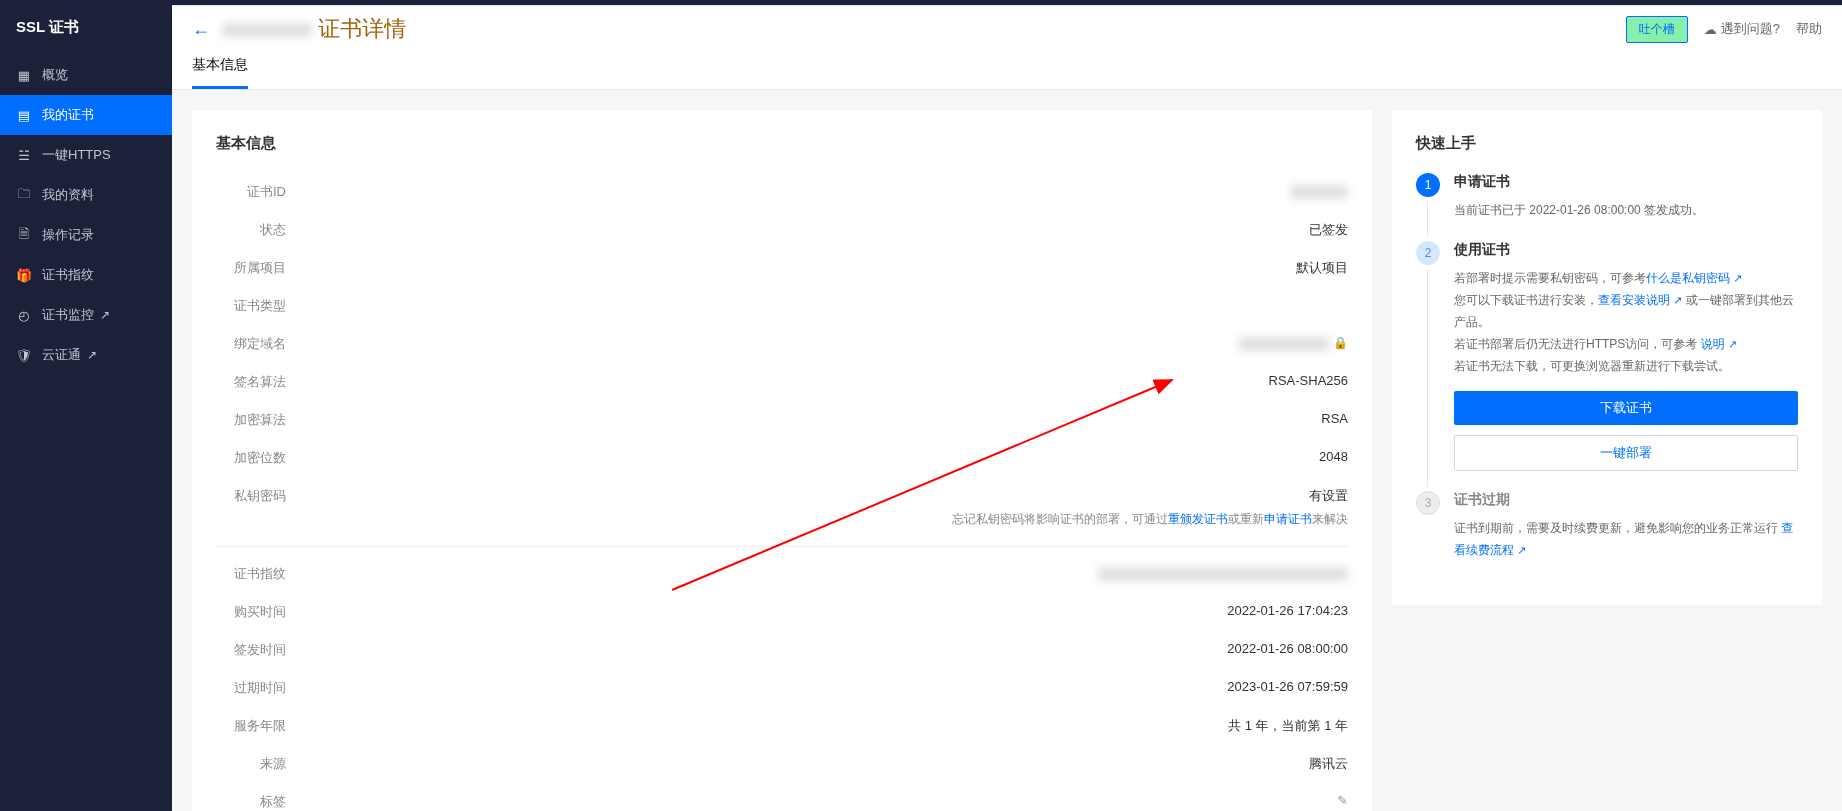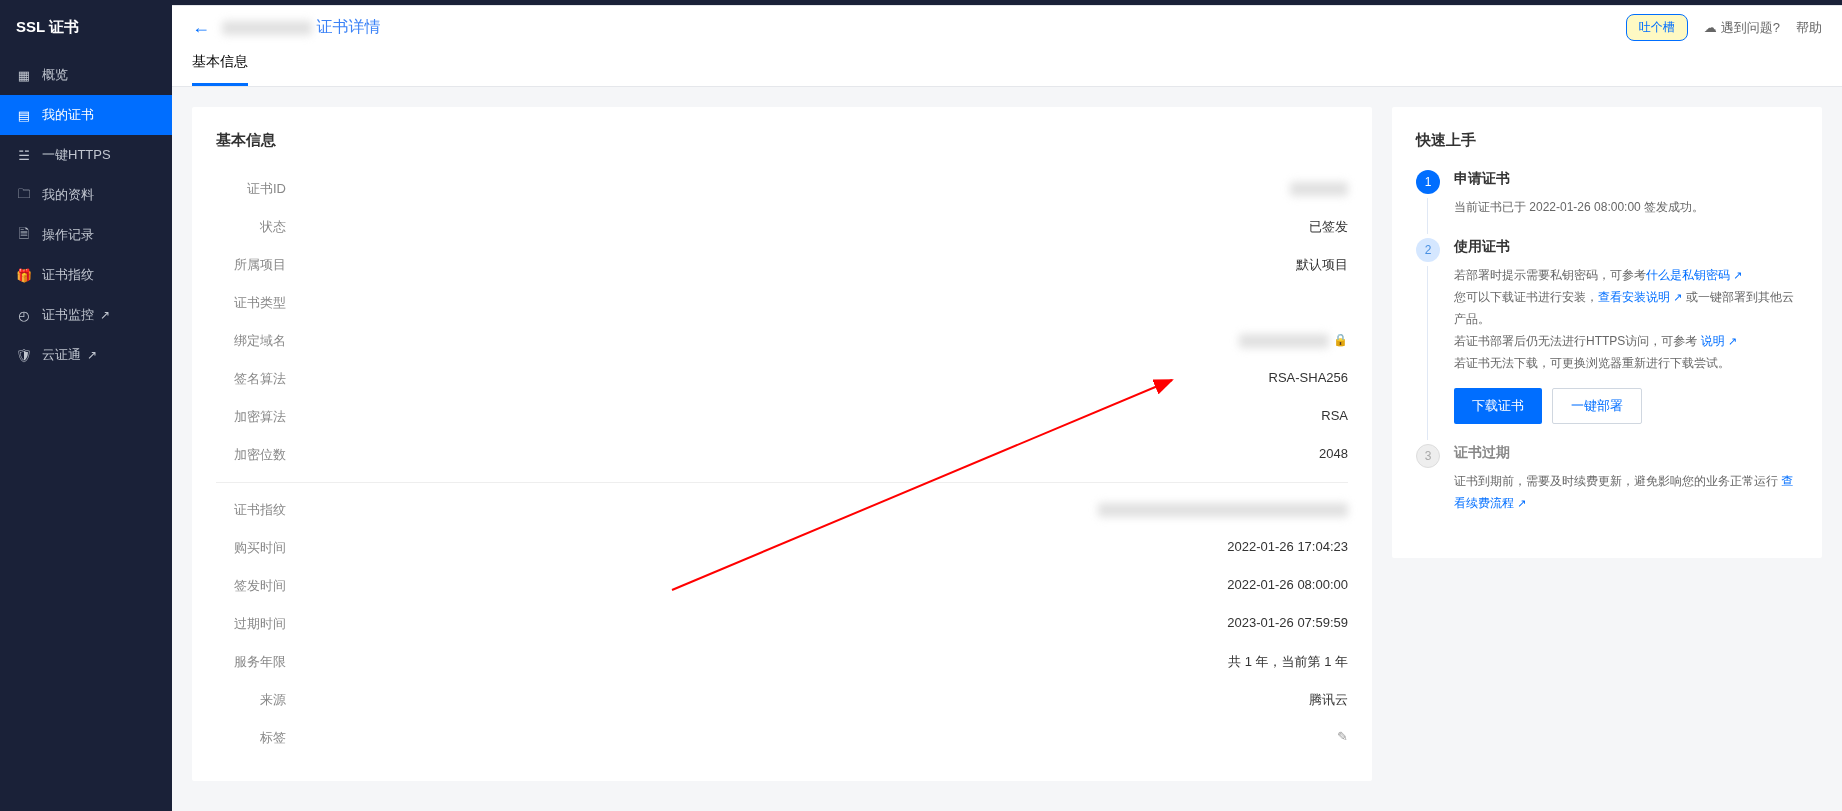--- a/index.html
+++ b/index.html
@@ -14,23 +14,23 @@
     .sidebar-item .icon { width: 16px; height: 16px; margin-right: 10px; display: inline-flex; align-items: center; justify-content: center; }
     .ext-link { margin-left: 6px; font-size: 12px; }
     
     
     .main { flex: 1; background: #f5f6f8; overflow: auto; position: relative; }
     .topbar { background: #fff; display: flex; align-items: center; height: 10px; border-bottom: 1px solid #e5e7eb; }
     
     .header { background: #fff; padding: 8px 20px 0 20px; display: flex; align-items: center; justify-content: space-between; }
     .header-left { display: flex; align-items: center; gap: 12px; }
     .back-btn { color: #006eff; font-size: 18px; cursor: pointer; }
-    .page-title { font-size: 16px; font-weight: 500; color: #3b82f6; }
+    .page-title { font-size: 22px; font-weight: 500; color: #a16207; }
     .header-right { display: flex; align-items: center; gap: 16px; font-size: 13px; color: #666; }
-    .btn-outline { border: 1px solid #006eff; color: #006eff; background: #fef9c3; padding: 4px 12px; border-radius: 8px; cursor: pointer; font-size: 12px; }
+    .btn-outline { border: 1px solid #006eff; color: #006eff; background: #86efac; padding: 4px 12px; border-radius: 2px; cursor: pointer; font-size: 12px; }
     .help-item { display: flex; align-items: center; gap: 4px; cursor: pointer; }
     
     .tabs { background: #fff; padding: 0 20px; border-bottom: 1px solid #e5e7eb; }
     .tab { display: inline-block; padding: 12px 0; font-size: 14px; color: #333; border-bottom: 3px solid transparent; cursor: pointer; font-weight: 500; }
     .tab.active { border-bottom-color: #006eff; color: #000; }
     
     .content-row { display: flex; gap: 20px; padding: 20px; align-items: flex-start; }
     
     .card { background: #fff; padding: 24px; border-radius: 2px; }
     .card-left { flex: 1; }
@@ -57,21 +57,21 @@
     .step-num.dim { background: #d5e7ff; color: #4990e2; }
     .step-num.gray { background: #eee; color: #aaa; border: 1px solid #ddd; }
     .step-body { flex: 1; }
     .step-title { font-size: 14px; font-weight: 600; color: #333; margin-bottom: 8px; }
     .step-title.muted { color: #888; }
     .step-desc { font-size: 12px; color: #666; line-height: 22px; }
     .step-desc a { color: #006eff; text-decoration: none; }
     .step::after { content: ""; position: absolute; left: 11px; top: 28px; bottom: -16px; width: 1px; background: #e0e8f5; }
     .step:last-child::after { display: none; }
     
-    .action-row { margin-top: 14px; display: flex; gap: 10px; }
+    .action-row { margin-top: 14px; display: flex; gap: 10px; flex-direction: column; }
     .btn-primary { background: #006eff; color: #fff; border: none; padding: 8px 18px; font-size: 13px; border-radius: 2px; cursor: pointer; }
     .btn-secondary { background: #fff; color: #006eff; border: 1px solid #d0d7e0; padding: 8px 18px; font-size: 13px; border-radius: 2px; cursor: pointer; }
     
     .ext-sm { font-size: 11px; }
     
     
     .arrow-svg { position: absolute; pointer-events: none; }
   </style>
 </head>
 <body>
@@ -169,20 +169,29 @@
           <div class="info-label">签名算法</div>
           <div class="info-value">RSA-SHA256</div>
         </div>
         <div class="info-row">
           <div class="info-label">加密算法</div>
           <div class="info-value">RSA</div>
         </div>
         <div class="info-row">
           <div class="info-label">加密位数</div>
           <div class="info-value">2048</div>
+        </div>
+        <div class="info-row">
+          <div class="info-label">私钥密码</div>
+          <div class="info-value">
+            <div>有设置</div>
+            <div class="hint">
+              <span>忘记私钥密码将影响证书的部署，可通过</span><a>重颁发证书</a><span>或重新</span><a>申请证书</a><span>来解决</span>
+            </div>
+          </div>
         </div>
         <div class="divider"></div>
         <div class="info-row">
           <div class="info-label">证书指纹</div>
           <div class="info-value"><span class="value-blur wide"></span></div>
         </div>
         <div class="info-row">
           <div class="info-label">购买时间</div>
           <div class="info-value">2022-01-26 17:04:23</div>
         </div>

